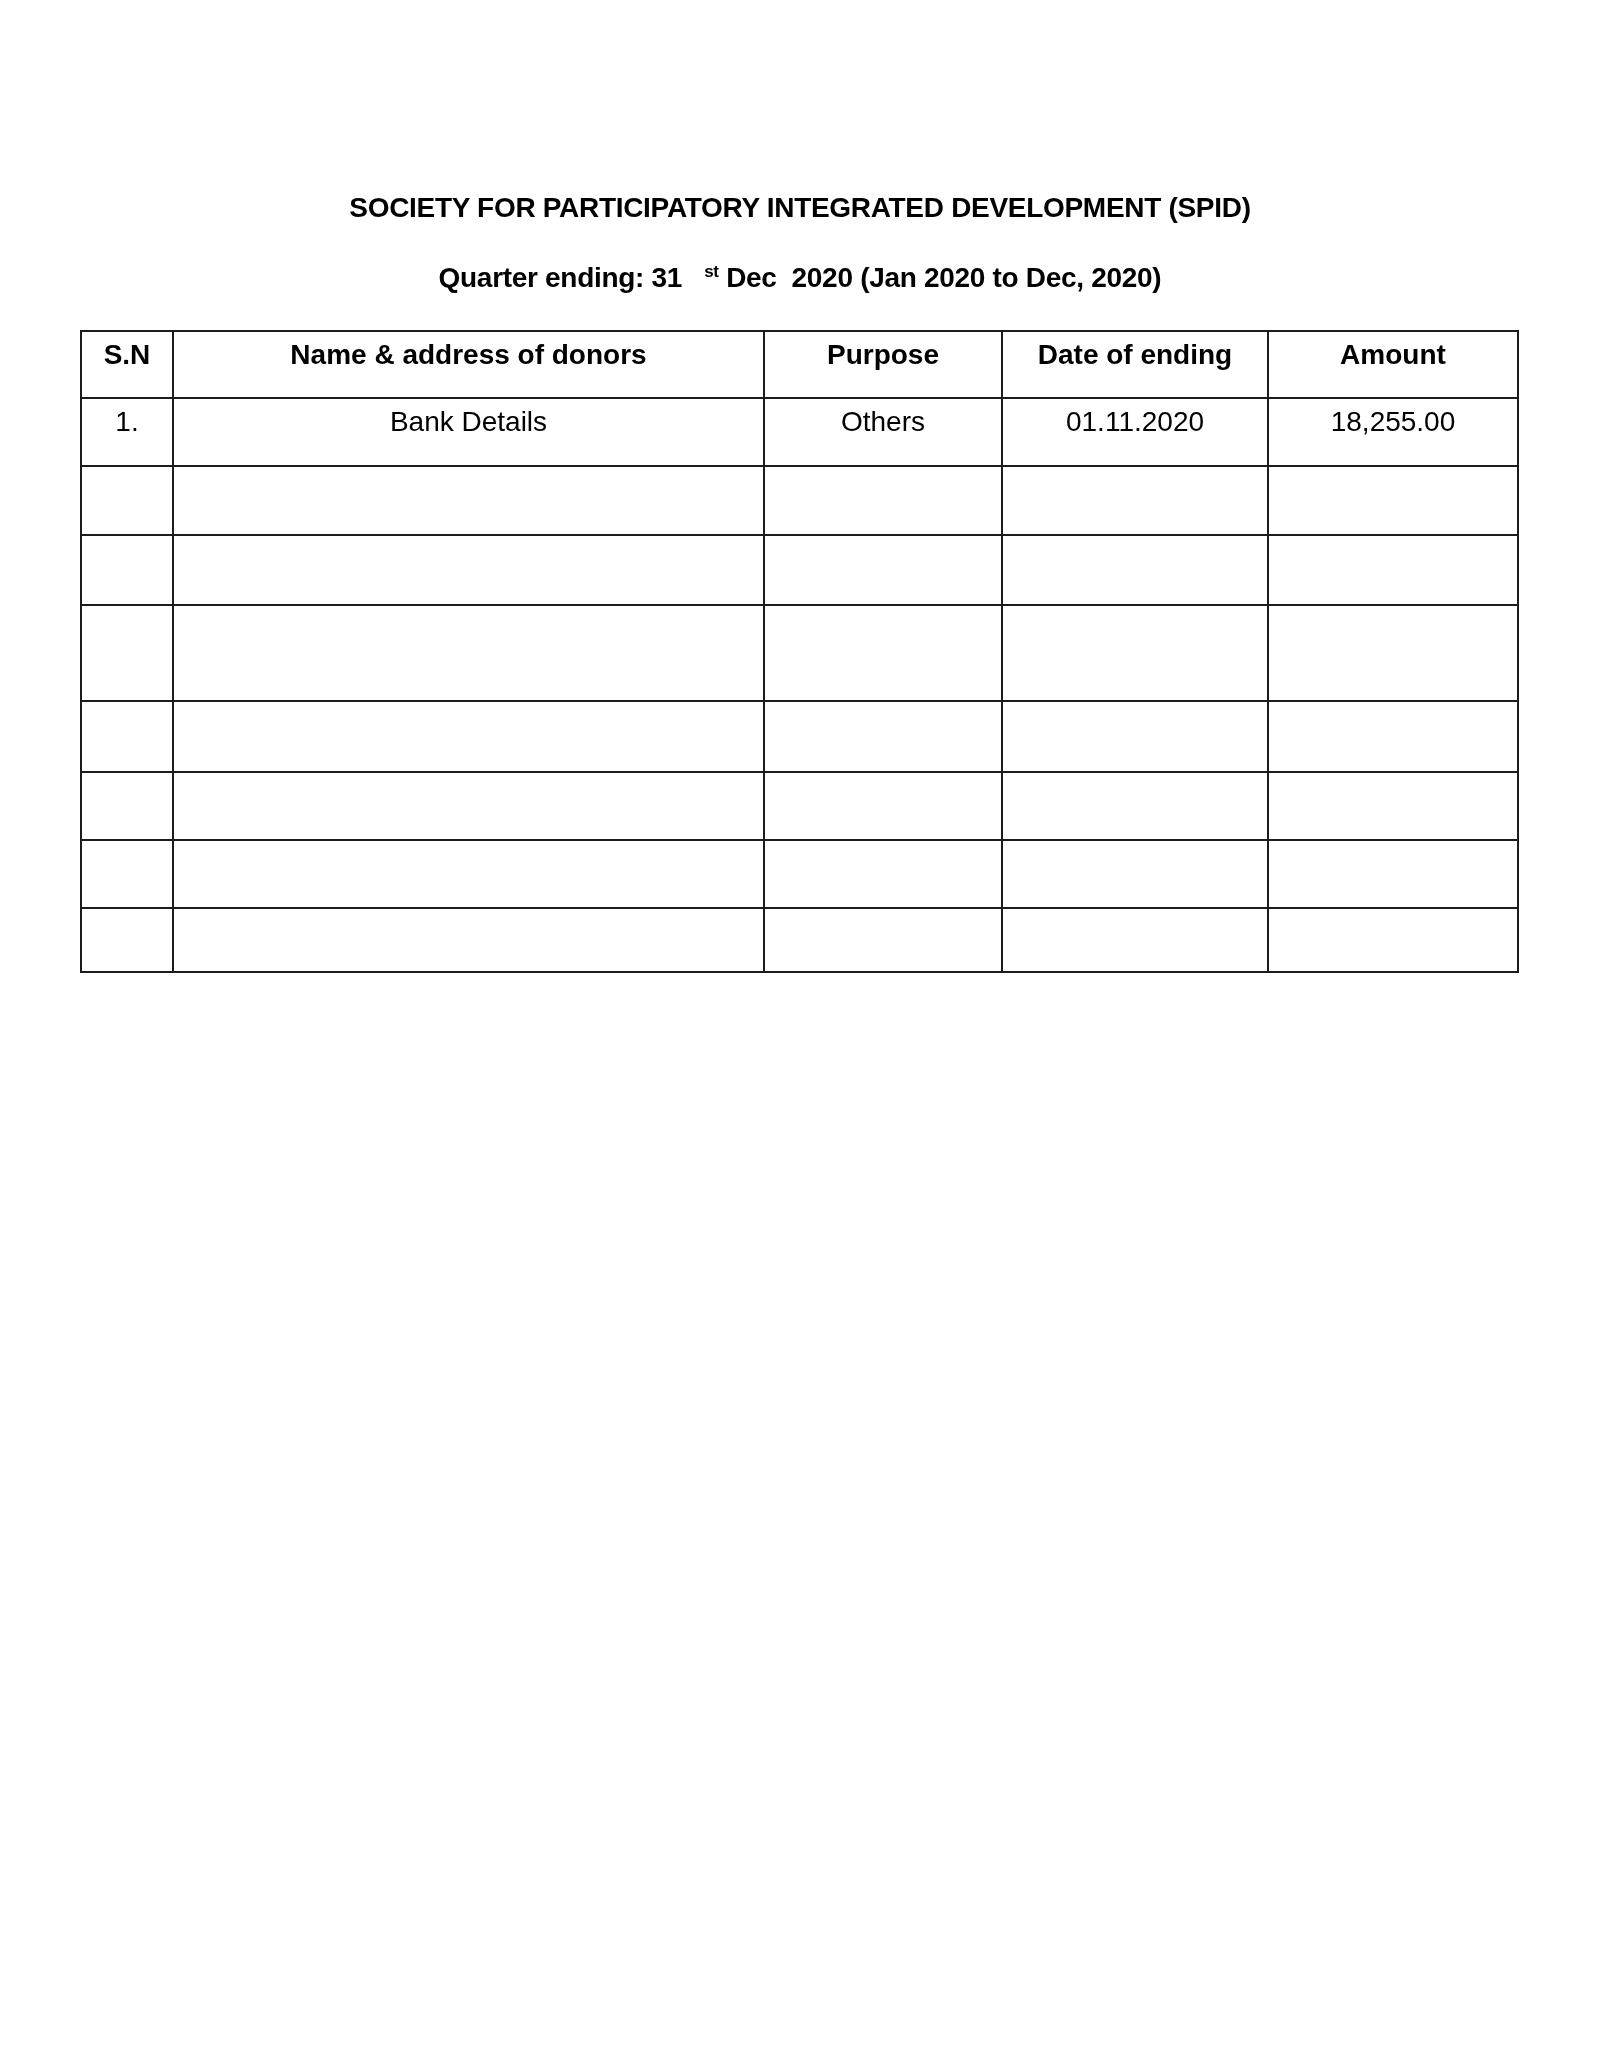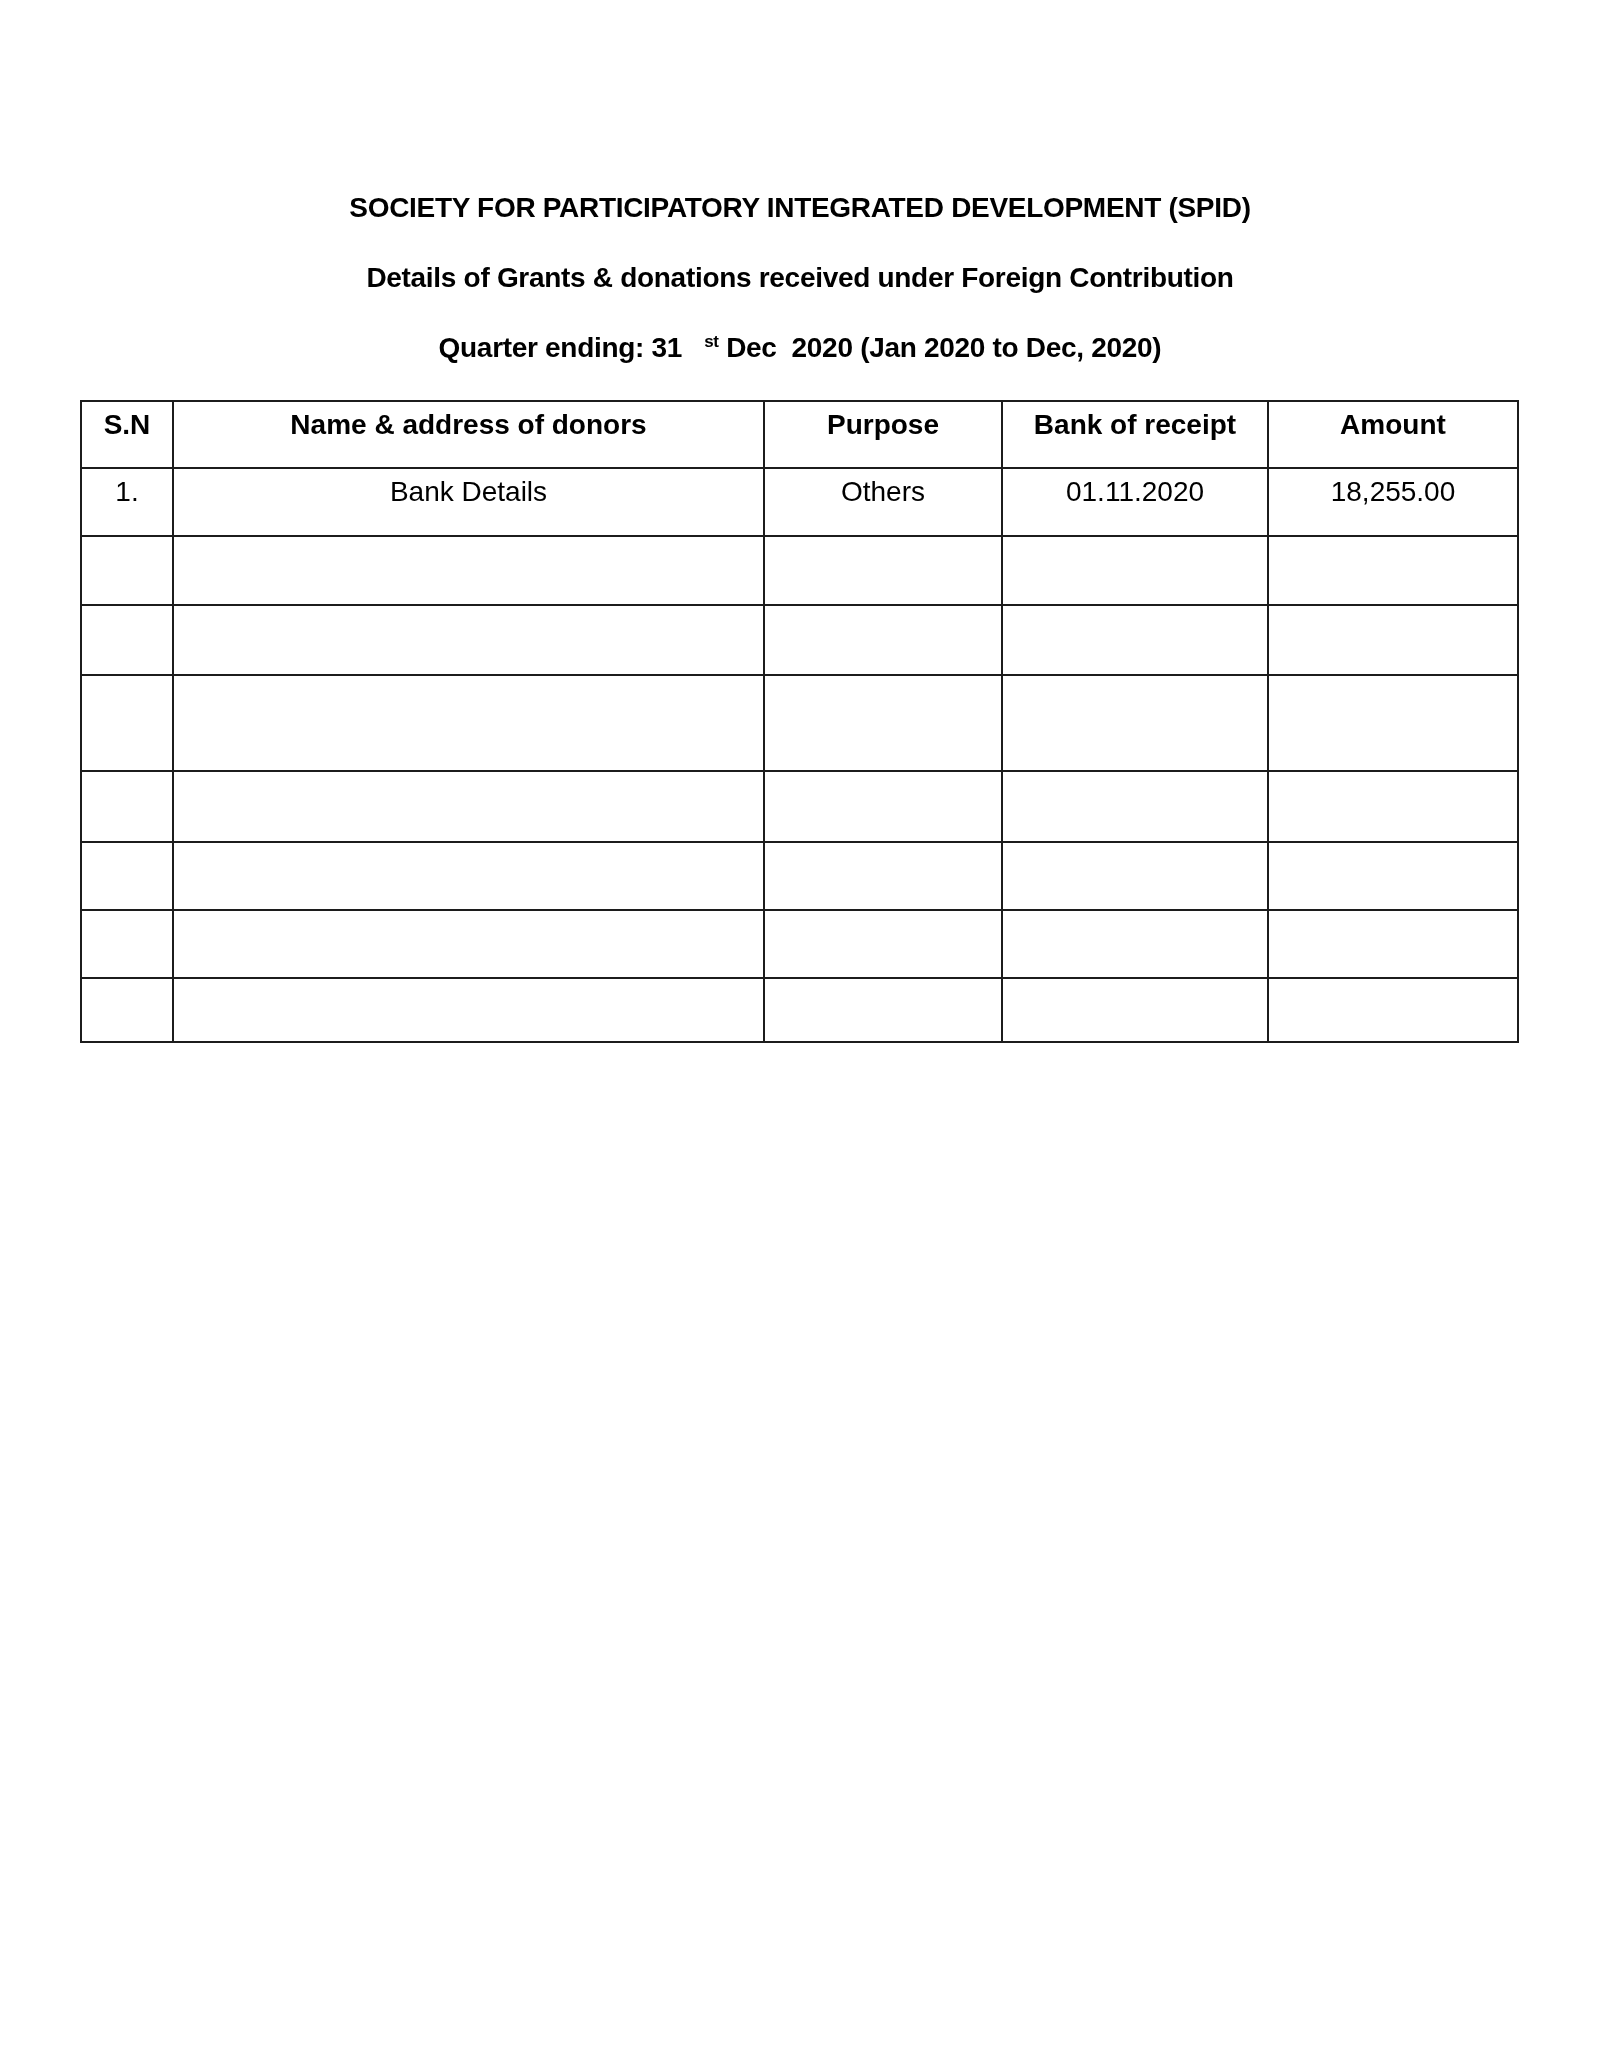--- a/index.html
+++ b/index.html
@@ -60,38 +60,37 @@
   tbody tr:nth-child(7) { height: 68px; }
   tbody tr:nth-child(8) { height: 64px; }
 </style>
 </head>
 <body>
 
 <div class="page">
 
   <div class="headings">
     <div class="heading-line">SOCIETY FOR PARTICIPATORY INTEGRATED DEVELOPMENT (SPID)</div>
-    <div class="heading-line">Details of Grants &amp; donations received under Foreign Contribution</div>
     <div class="heading-line"><span>Quarter ending: 31</span><span class="ordinal">st</span><span> Dec  2020 (Jan 2020 to Dec, 2020)</span></div>
   </div>
 
   <table class="grants">
     <colgroup>
       <col style="width:92px">
       <col style="width:591px">
       <col style="width:238px">
       <col style="width:266px">
       <col style="width:250px">
     </colgroup>
     <thead>
       <tr>
         <th>S.N</th>
         <th>Name &amp; address of donors</th>
         <th>Purpose</th>
-        <th>Bank of receipt</th>
+        <th>Date of ending</th>
         <th>Amount</th>
       </tr>
     </thead>
     <tbody>
       <tr>
         <td>1.</td>
         <td>Bank Details</td>
         <td>Others</td>
         <td>01.11.2020</td>
         <td>18,255.00</td>

